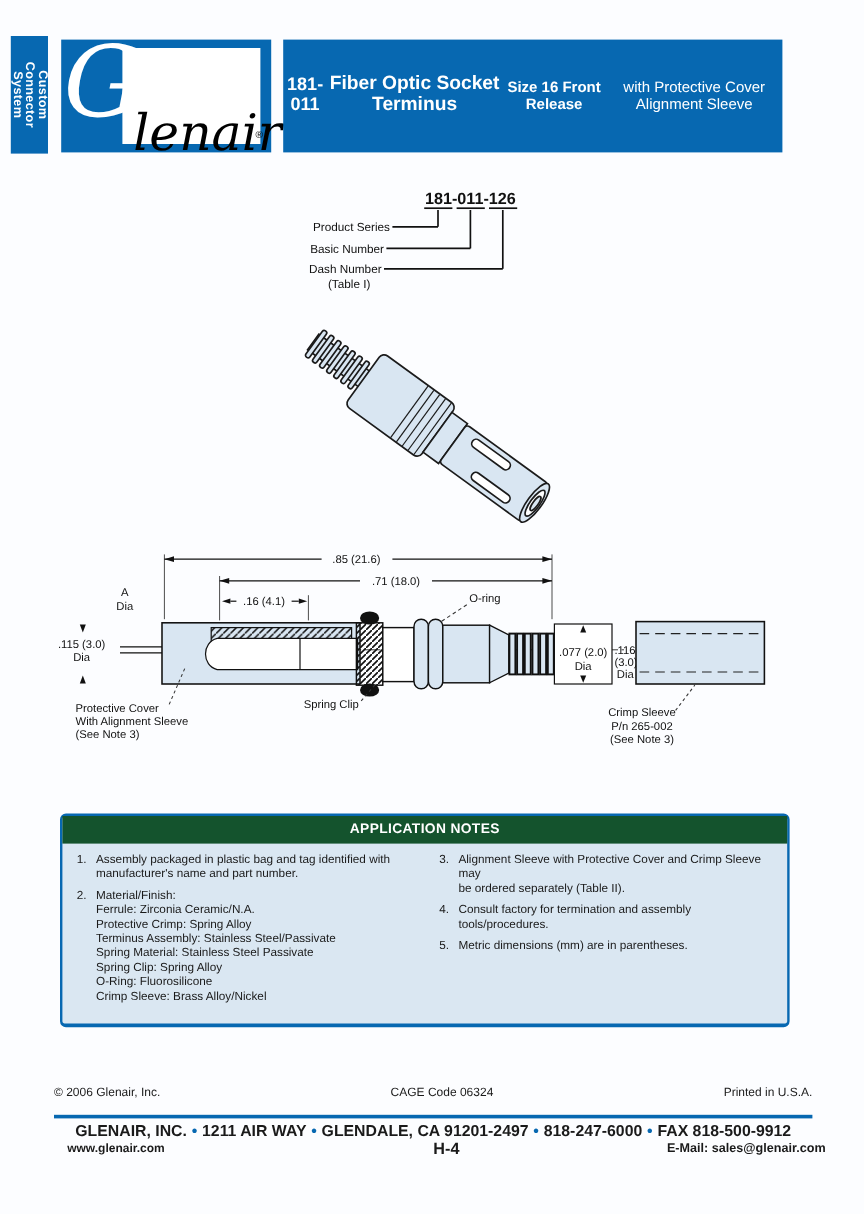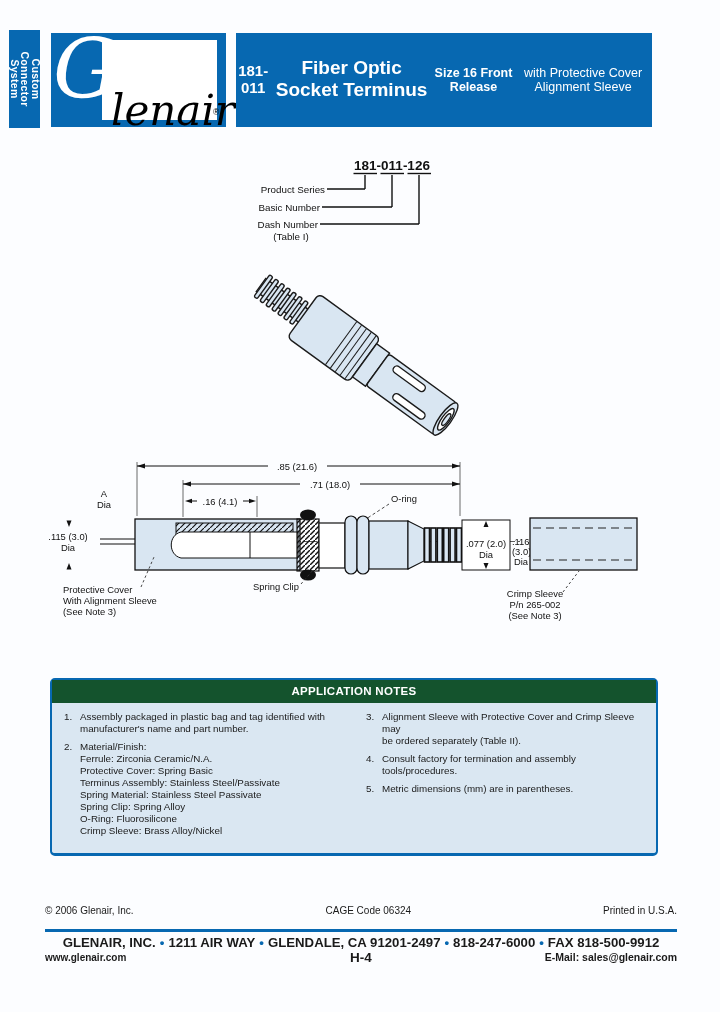--- a/index.html
+++ b/index.html
@@ -25,21 +25,21 @@
     position:absolute; left:60px; top:24px; font-family:"DejaVu Serif", serif;
     font-style:italic; font-size:42px; line-height:1; color:#000;margin-top:33px;
   }
   .logo-reg { position:absolute; left:162px; top:74px; font-size:8.5px; color:#000; }
   .banner {
     position:absolute; left:236px; top:33px; width:416px; height:94px; background:#0768b1;
     color:#fff; display:flex; flex-direction:row; align-items:center; justify-content:center;
     text-align:center;
   }
   .banner .b1 { font-size:15px; font-weight:bold; margin-bottom:2px; }
-  .banner .b2 { font-size:19px; font-weight:bold; margin-bottom:3px; }
+  .banner .b2 { font-size:16px; font-weight:bold; margin-bottom:3px; }
   .banner .b3 { font-size:12.5px; font-weight:bold; margin-bottom:1px; }
   .banner .b4 { font-size:12.5px; font-weight:normal; }
   
   svg { font-family:"Liberation Sans", sans-serif; }
   svg text { fill:#111; }
   .pn-svg   { position:absolute; left:255px; top:150px; }
   .iso-svg  { position:absolute; left:225px; top:255px; }
   .dim-svg  { position:absolute; left:40px;  top:450px; }
   
   .notes {
@@ -60,21 +60,21 @@
   .footer-meta {
     position:absolute; left:45px; top:905px; width:632px;
     display:flex; justify-content:space-between; font-size:10px;
   }
   .footer-rule { position:absolute; left:45px; top:929px; width:632px; height:2.5px; background:#0768b1; }
   .footer-address {
     position:absolute; left:45px; top:935px; width:632px; text-align:center;
     font-weight:bold; font-size:13.2px; white-space:nowrap;
   }
   .bullet { color:#0768b1; padding:0 4px; }
-  .footer-last { position:absolute; left:45px; top:949px; width:632px; height:16px; }
+  .footer-last { position:absolute; left:56px; top:949px; width:632px; height:16px; }
   .www   { position:absolute; left:0; top:3px; font-size:10px; font-weight:bold; }
   .pageno{ position:absolute; left:0; right:0; text-align:center; top:1px; font-size:13.5px; font-weight:bold; }
   .email { position:absolute; right:0; top:2px; font-size:10.5px; font-weight:bold;margin-left:22px; }
 </style>
 </head>
 <body>
 
 <div class="page">
 
   <div class="side-tab">
@@ -265,21 +265,21 @@
           <span class="nlines">
             <span class="nline">Assembly packaged in plastic bag and tag identified with</span>
             <span class="nline">manufacturer's name and part number.</span>
           </span>
         </div>
         <div class="note">
           <span class="nnum">2.</span>
           <span class="nlines">
             <span class="nline">Material/Finish:</span>
             <span class="nline">Ferrule: Zirconia Ceramic/N.A.</span>
-            <span class="nline">Protective Cover: Spring Basic</span>
+            <span class="nline">Protective Crimp: Spring Alloy</span>
             <span class="nline">Terminus Assembly: Stainless Steel/Passivate</span>
             <span class="nline">Spring Material: Stainless Steel Passivate</span>
             <span class="nline">Spring Clip: Spring Alloy</span>
             <span class="nline">O-Ring: Fluorosilicone</span>
             <span class="nline">Crimp Sleeve: Brass Alloy/Nickel</span>
           </span>
         </div>
       </div>
       <div class="ncol-right">
         <div class="note">

